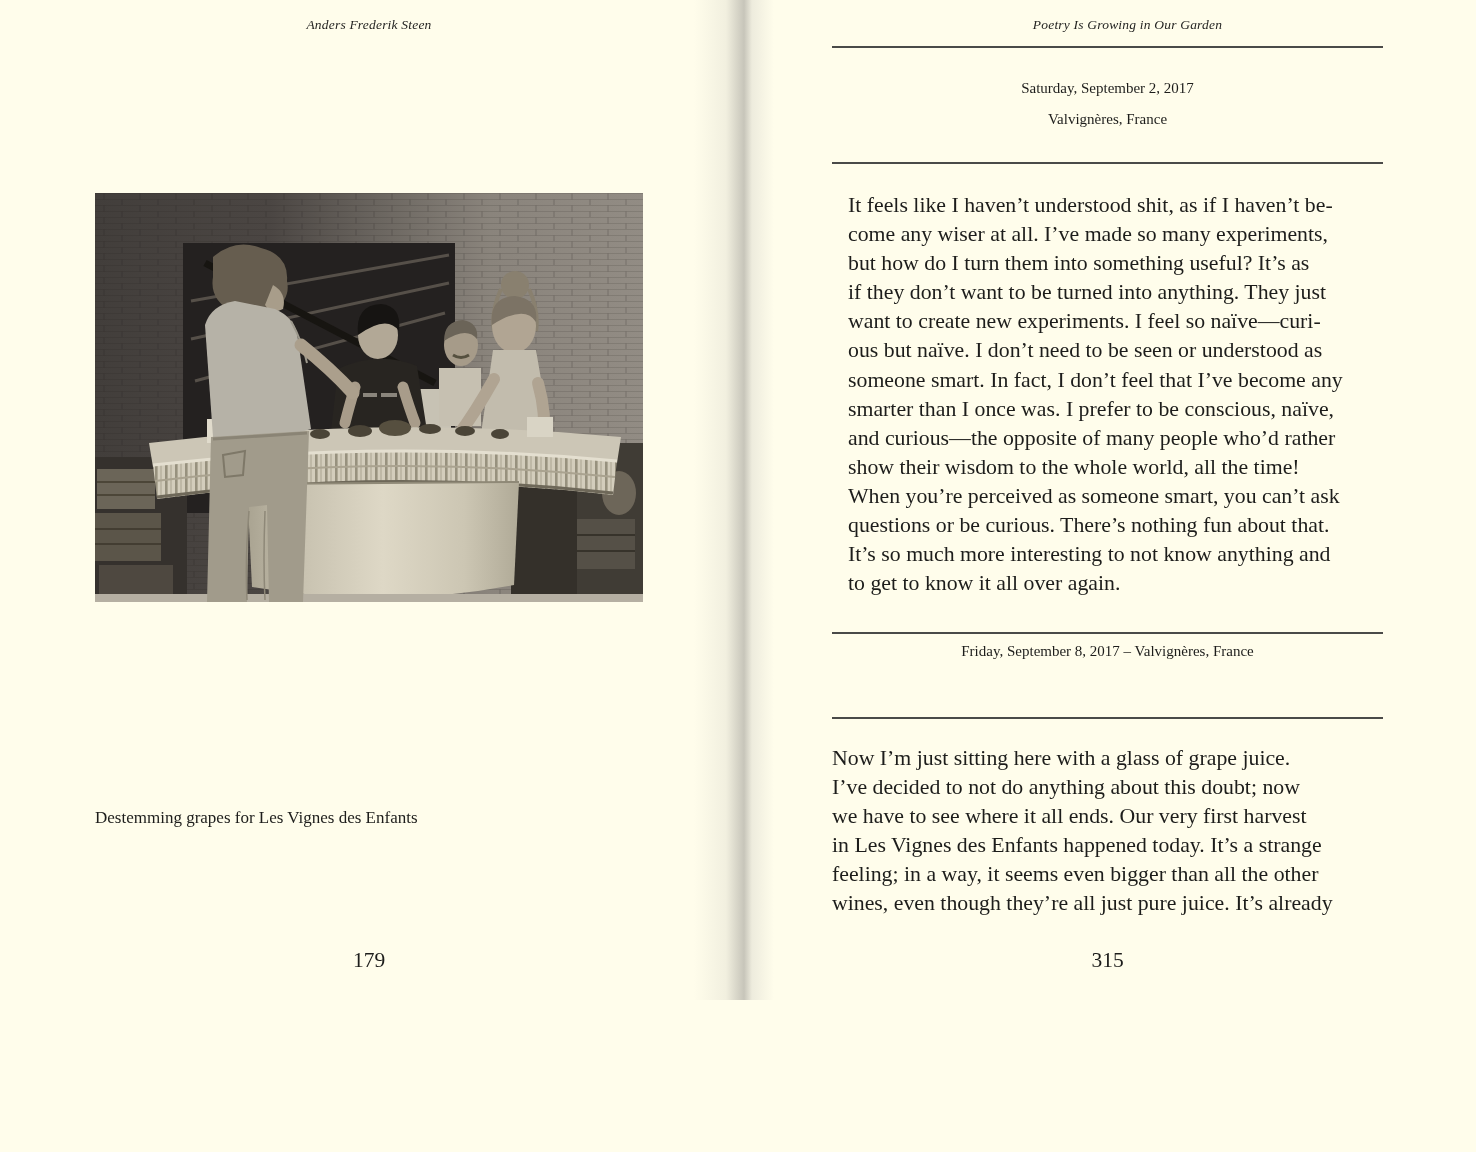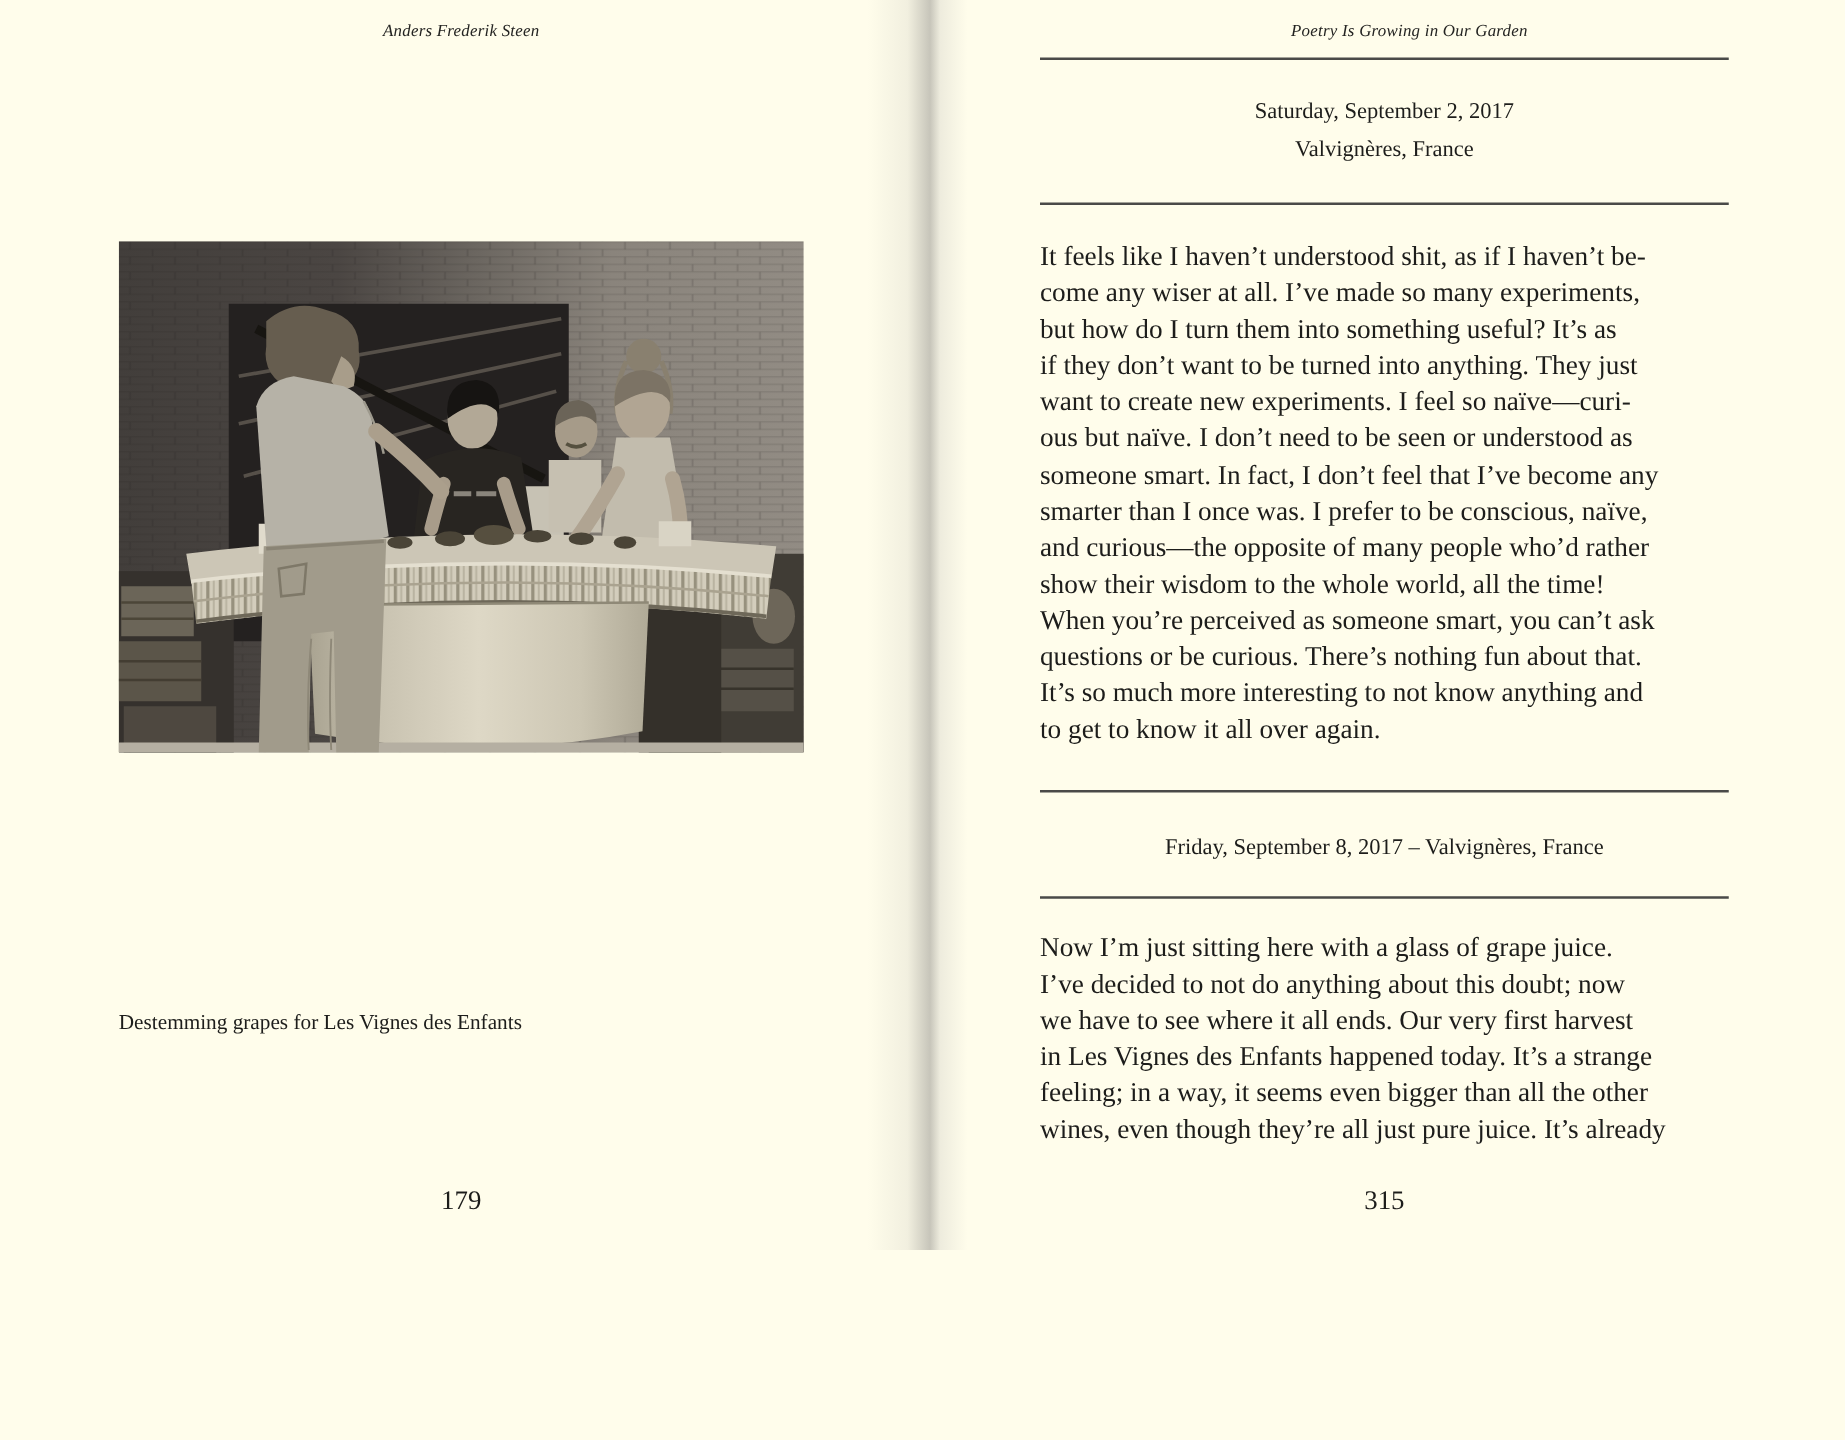--- a/index.html
+++ b/index.html
@@ -48,31 +48,31 @@
   }
   .rule{
     position:absolute;left:832px;width:551px;height:1.5px;background:#4a4a48;
   }
   .rule-1{top:46px;}
   .rule-2{top:162px;}
   .rule-3{top:632px;}
   .rule-4{top:717px;}
   .entry-heading{
     position:absolute;left:832px;width:551px;
-    font-size:18px;line-height:31px;text-align:center;
+    font-size:15px;line-height:31px;text-align:center;
     white-space:pre-line;color:#1d1d1b;
   }
   .heading-1{top:73px;}
-  .heading-2{top:662px;}
+  .heading-2{top:636px;}
   .body-text{
     position:absolute;left:832px;width:620px;
     font-size:21.8px;line-height:29.1px;text-align:left;
     white-space:pre;color:#1d1d1b;
   }
-  .body-1{top:191px;}
+  .body-1{top:191px;margin-left:16px;}
   .body-2{top:744px;}
   .year-tab{
     position:absolute;left:833px;top:1103px;width:137px;height:49px;
     background:#e0ddd1;
     display:flex;align-items:center;justify-content:center;
   }
   .year-tab span{font-size:11px;letter-spacing:.5px;color:#33332f;}
 </style>
 </head>
 <body>

